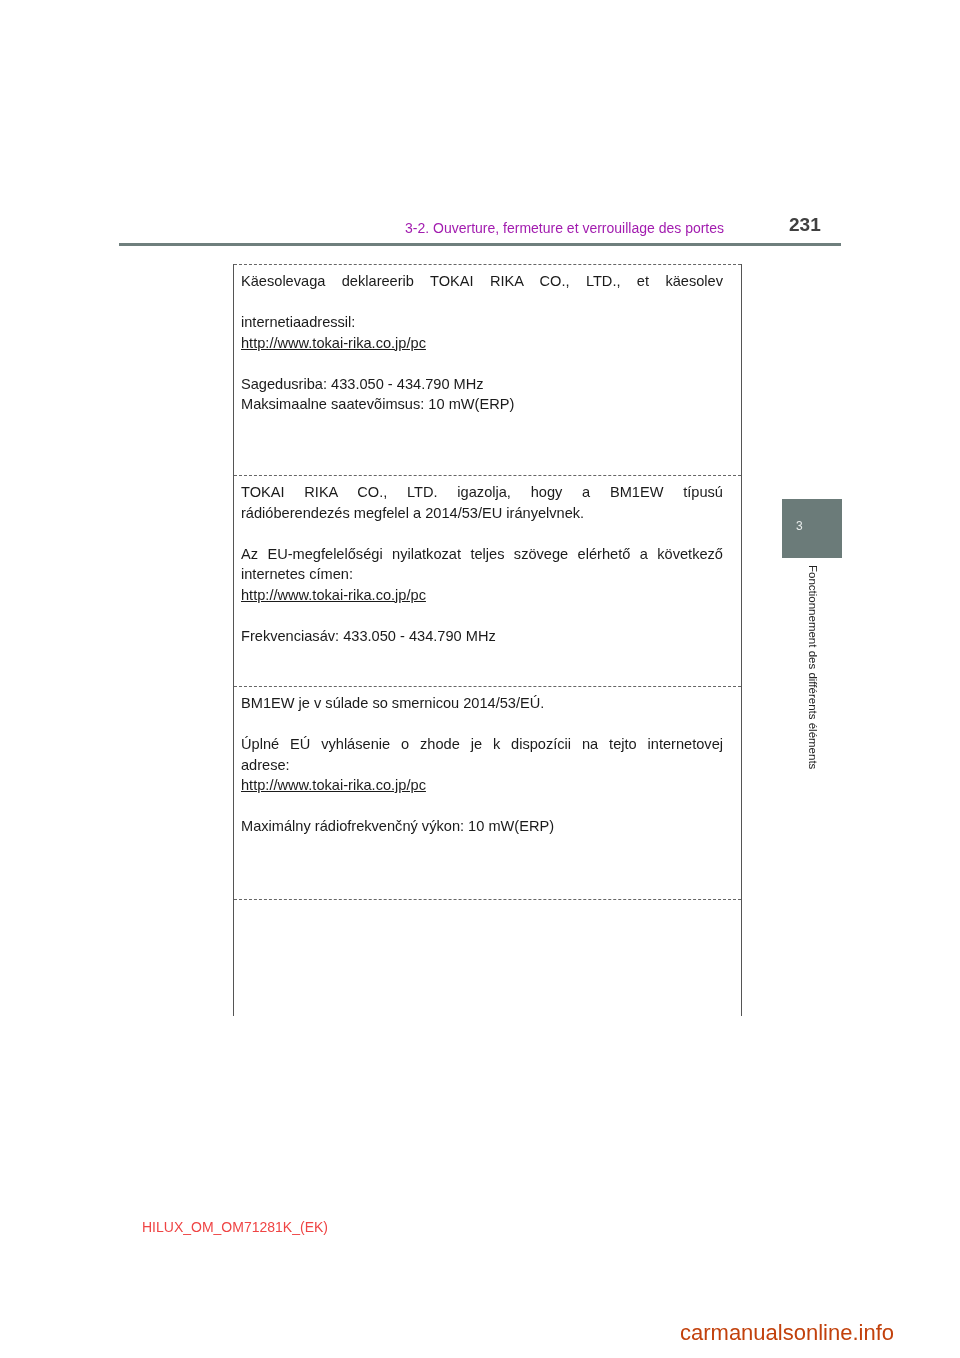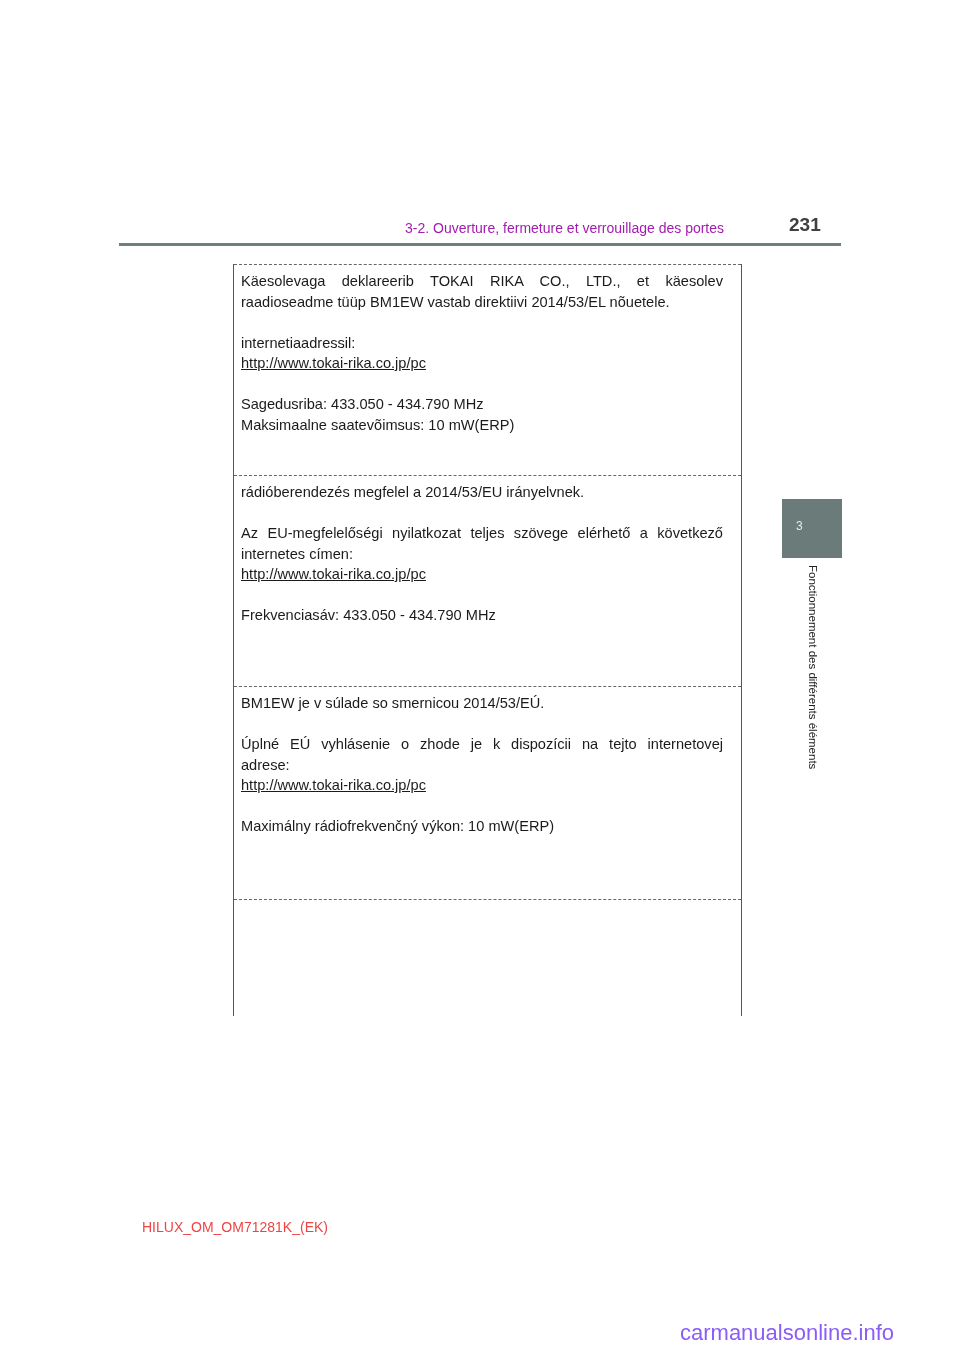--- a/index.html
+++ b/index.html
@@ -38,47 +38,47 @@
     .section p {
       margin: 0; font-size: 14.6px; line-height: 20.5px; width: 482px; color: #1b1b1b;
     }
     .justify { text-align: justify; text-align-last: justify; }
     .gap { height: 20.5px; }
     .link { text-decoration: underline; }
     .footer-code {
       position: absolute; left: 142px; top: 1219px; font-size: 14px; color: #ef4444;
     }
     .watermark {
-      position: absolute; left: 680px; top: 1320px; font-size: 22px; color: #8b5cf6;
+      position: absolute; left: 680px; top: 1320px; font-size: 22px; color: #c2410c;
     }
   </style>
 </head>
 <body>
 
 <div class="header-title">3-2. Ouverture, fermeture et verrouillage des portes</div>
 <div class="page-number">231</div>
 <div class="header-rule"></div>
 
 <div class="chapter-tab">
   <span>3</span>
 </div>
 <div class="chapter-vertical">Fonctionnement des différents éléments</div>
 
 <div class="box">
   <div class="section" style="height:211px;">
     <p class="justify">Käesolevaga deklareerib TOKAI RIKA CO., LTD., et käesolev</p>
-    <p>raadioseadme tüüp BM1EW vastab direktiivi 2014/53/EL nõuetele.</p>
     <div class="gap"></div>
     <p>internetiaadressil:</p>
     <p class="link">http://www.tokai-rika.co.jp/pc</p>
     <div class="gap"></div>
     <p>Sagedusriba: 433.050 - 434.790 MHz</p>
     <p>Maksimaalne saatevõimsus: 10 mW(ERP)</p>
   </div>
   <div class="section" style="height:211px;">
+    <p class="justify">TOKAI RIKA CO., LTD. igazolja, hogy a BM1EW típusú</p>
     <p>rádióberendezés megfelel a 2014/53/EU irányelvnek.</p>
     <div class="gap"></div>
     <p class="justify">Az EU-megfelelőségi nyilatkozat teljes szövege elérhető a következő</p>
     <p>internetes címen:</p>
     <p class="link">http://www.tokai-rika.co.jp/pc</p>
     <div class="gap"></div>
     <p>Frekvenciasáv: 433.050 - 434.790 MHz</p>
   </div>
   <div class="section last" style="height:214px;">
     <p>BM1EW je v súlade so smernicou 2014/53/EÚ.</p>

